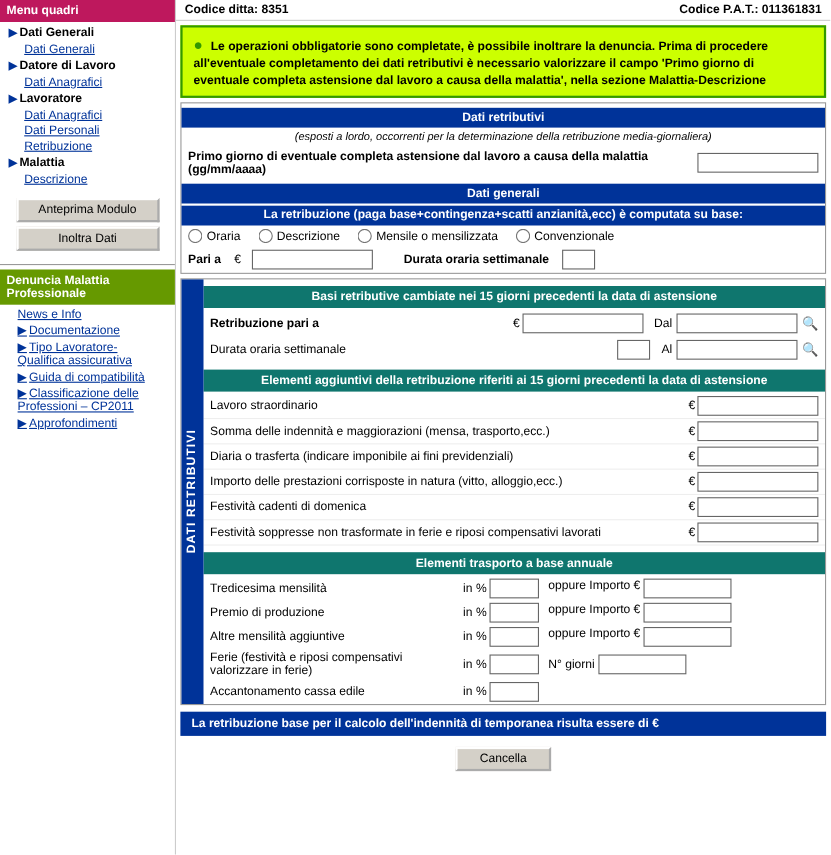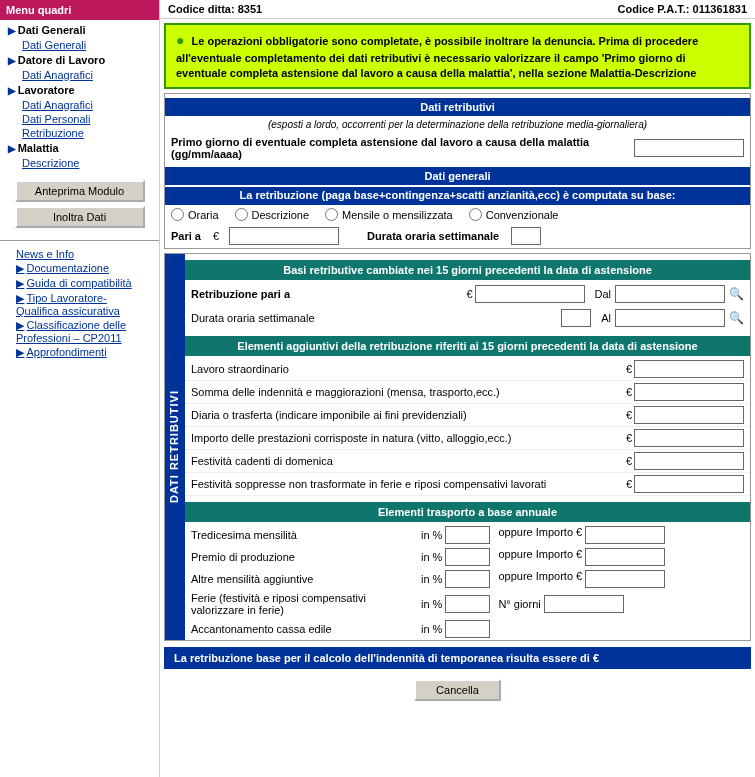--- a/index.html
+++ b/index.html
@@ -108,32 +108,33 @@
       </div>
     </div>
 
     <div style="padding: 4px;">
       <button class="sidebar-btn">Anteprima Modulo</button>
       <button class="sidebar-btn">Inoltra Dati</button>
     </div>
 
     <div class="sidebar-divider"></div>
 
+    <div class="sidebar-green">Denuncia Malattia Professionale</div>
 
     <div style="padding: 2px 0;">
       <a class="sidebar-link">News e Info</a>
       <a class="sidebar-link">
         <span style="color:#003399; margin-right:2px;">▶</span><span>Documentazione</span>
       </a>
       <a class="sidebar-link">
-        <span style="color:#003399; margin-right:2px;">▶</span><span>Guida di compatibilità</span>
-      </a>
-      <a class="sidebar-link">
         <span style="color:#003399; margin-right:2px;">▶</span><span>Tipo Lavoratore-
 Qualifica assicurativa</span>
+      </a>
+      <a class="sidebar-link">
+        <span style="color:#003399; margin-right:2px;">▶</span><span>Guida di compatibilità</span>
       </a>
       <a class="sidebar-link">
         <span style="color:#003399; margin-right:2px;">▶</span><span>Classificazione delle Professioni – CP2011</span>
       </a>
       <a class="sidebar-link">
         <span style="color:#003399; margin-right:2px;">▶</span><span>Approfondimenti</span>
       </a>
     </div>
   </div>
 

